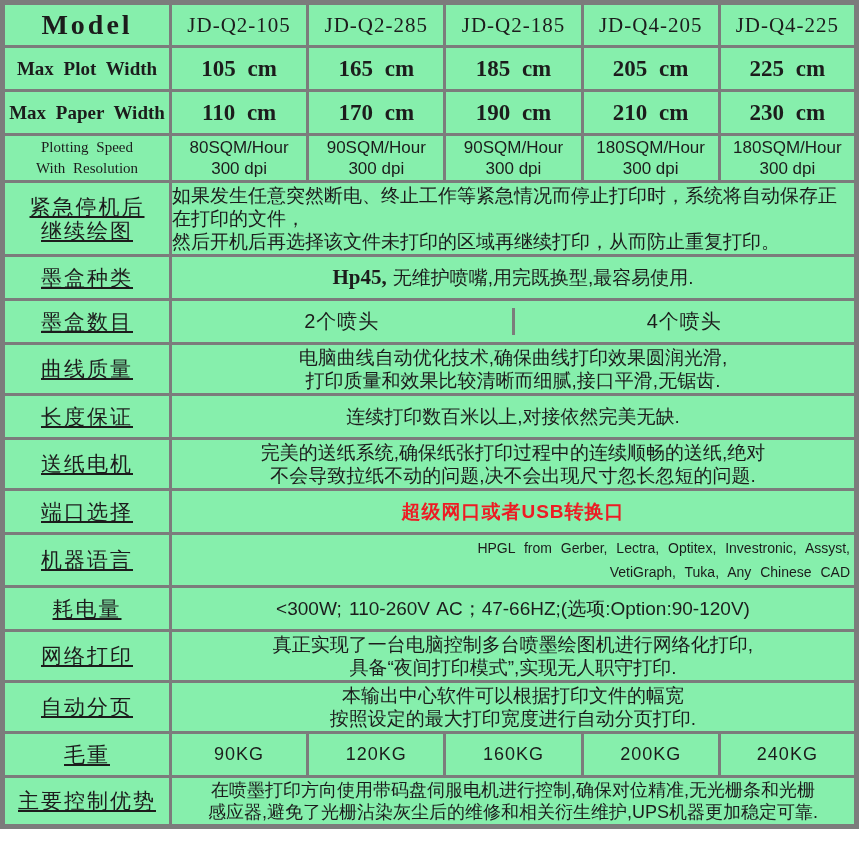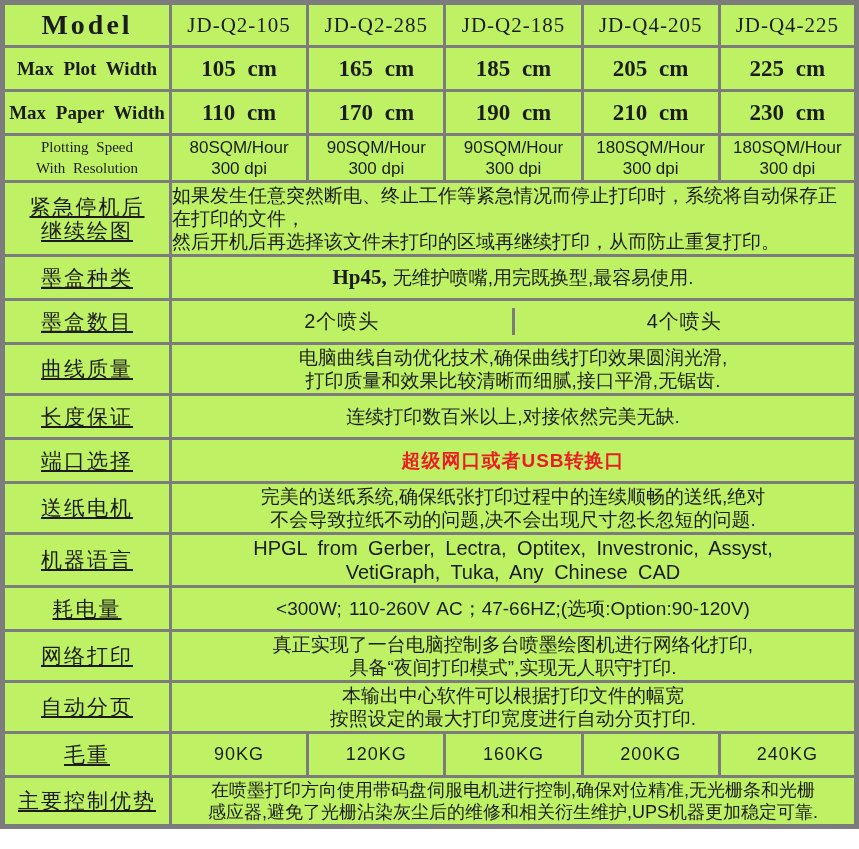--- a/index.html
+++ b/index.html
@@ -8,21 +8,21 @@
     --red:#ed1c24;
   }
   *{box-sizing:border-box;}
   html,body{margin:0;padding:0;background:#ffffff;}
   body{width:859px;height:849px;overflow:hidden;color:var(--text);
        font-family:"Liberation Sans","DejaVu Sans",sans-serif;}
   table.spec{
     width:859px;height:746px;
     border-collapse:collapse;table-layout:fixed;
     border:5px solid var(--border);
-    background:#bef264;
+    background:#86efac;
   }
   td{border:3px solid var(--border);text-align:center;vertical-align:middle;padding:1px 4px;}
   tr{height:44px;}
   col.c-label{width:168px;}
 
   
   .model-hdr{font-family:"Liberation Serif","DejaVu Serif",serif;font-weight:bold;
              font-size:28px;letter-spacing:3px;}
   .model-name{font-family:"Liberation Serif","DejaVu Serif",serif;font-size:21px;
               letter-spacing:1px;}
@@ -42,21 +42,21 @@
   .cn-left{text-align:left;padding-left:0;}
   .cn-sm{font-size:18px;}
   .cn-sm div{line-height:22px;}
 
   .ink-bold{font-family:"Liberation Serif","DejaVu Serif",serif;font-weight:bold;
             font-size:21px;margin-right:6px;}
   .ink-rest{font-size:19px;}
 
   .red-line{color:var(--red);font-weight:bold;font-size:19px;letter-spacing:1px;}
 
-  .lang div{font-size:20px;line-height:24px;word-spacing:5px;}
+  .lang div{font-size:14px;line-height:24px;word-spacing:5px;text-align:right;}
   .power{font-size:19px;word-spacing:2px;}
   .kg{font-size:18px;letter-spacing:1px;}
 
   
   td.split-cell{position:relative;padding:0;}
   .split-wrap{position:absolute;top:0;left:0;right:0;bottom:0;display:flex;align-items:center;}
   .split-half{flex:1;display:flex;align-items:center;justify-content:center;
               font-size:20px;letter-spacing:1px;}
   .split-half.first{border-right:3px solid var(--border);}
 </style>
@@ -165,31 +165,31 @@
   </tr>
 
   <tr>
     <td class="lbl-cn">长度保证</td>
     <td colspan="5" class="cn-text">
       <div>连续打印数百米以上,对接依然完美无缺.</div>
     </td>
   </tr>
 
   <tr>
+    <td class="lbl-cn">送纸电机</td>
+    <td colspan="5" class="cn-text">
+      <div>完美的送纸系统,确保纸张打印过程中的连续顺畅的送纸,绝对</div>
+      <div>不会导致拉纸不动的问题,决不会出现尺寸忽长忽短的问题.</div>
+    </td>
+  </tr>
+
+  <tr>
     <td class="lbl-cn">端口选择</td>
     <td colspan="5">
       <div class="red-line">超级网口或者USB转换口</div>
-    </td>
-  </tr>
-
-  <tr>
-    <td class="lbl-cn">送纸电机</td>
-    <td colspan="5" class="cn-text">
-      <div>完美的送纸系统,确保纸张打印过程中的连续顺畅的送纸,绝对</div>
-      <div>不会导致拉纸不动的问题,决不会出现尺寸忽长忽短的问题.</div>
     </td>
   </tr>
 
   <tr>
     <td class="lbl-cn">机器语言</td>
     <td colspan="5" class="lang">
       <div>HPGL from Gerber,  Lectra,  Optitex,  Investronic,  Assyst,</div>
       <div>VetiGraph,  Tuka, Any Chinese CAD</div>
     </td>
   </tr>

